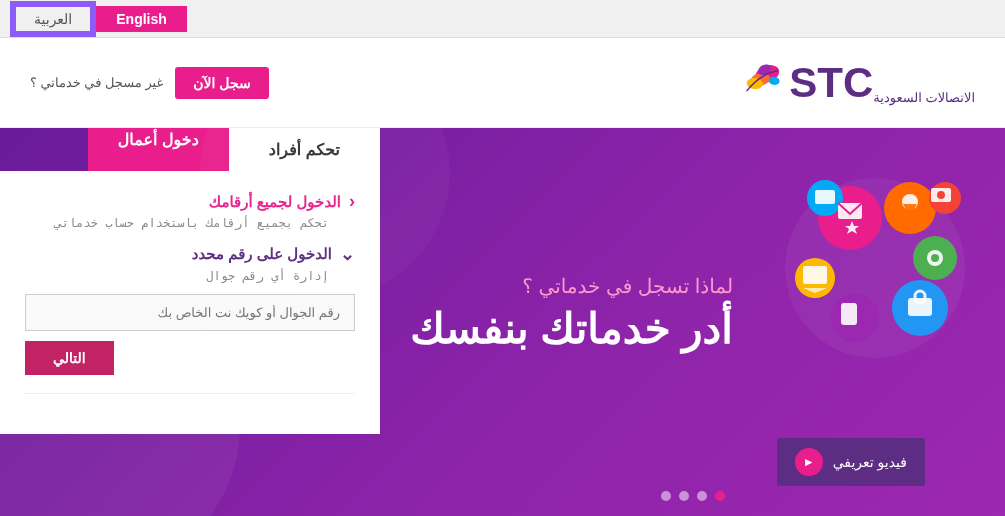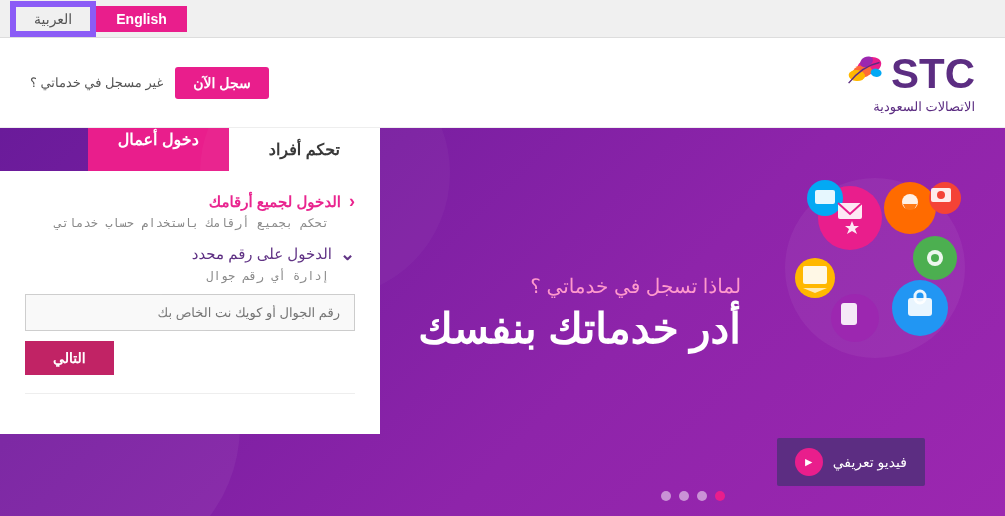--- a/index.html
+++ b/index.html
@@ -66,21 +66,20 @@
       border: none;
       padding: 8px 18px;
       font-size: 14px;
       font-weight: bold;
       cursor: pointer;
       border-radius: 3px;
       direction: rtl;
     }
     .logo-area {
       display: flex;
-      flex-direction: column;
       align-items: flex-end;
     }
     .stc-logo {
       display: flex;
       align-items: center;
       gap: 8px;
     }
     .stc-text {
       font-size: 42px;
       font-weight: bold;
@@ -172,21 +171,21 @@
     .option-title-link {
       color: #e91e8c;
       font-size: 15px;
       font-weight: bold;
       cursor: pointer;
       direction: rtl;
     }
     .option-title-active {
       color: #5c2d82;
       font-size: 15px;
-      font-weight: normal;
+      font-weight: bold;
       direction: rtl;
       margin-left: 38px;
     }
     .option-desc {
       font-size: 12px;
       color: #888;
       direction: rtl;
       padding-right: 26px;
       font-family: Liberation Mono, monospace;
     }
@@ -246,21 +245,21 @@
       align-items: center;
       justify-content: center;
       position: relative;
       padding: 20px;
     }
 
     .promo-text {
       text-align: right;
       direction: rtl;
       position: absolute;
-      right: 264px;
+      right: 272px;
       top: 50%;
       transform: translateY(-60%);
     }
     .promo-sub {
       font-size: 20px;
       color: #f9c;
       direction: rtl;
       margin-bottom: 6px;
     }
     .promo-main {

